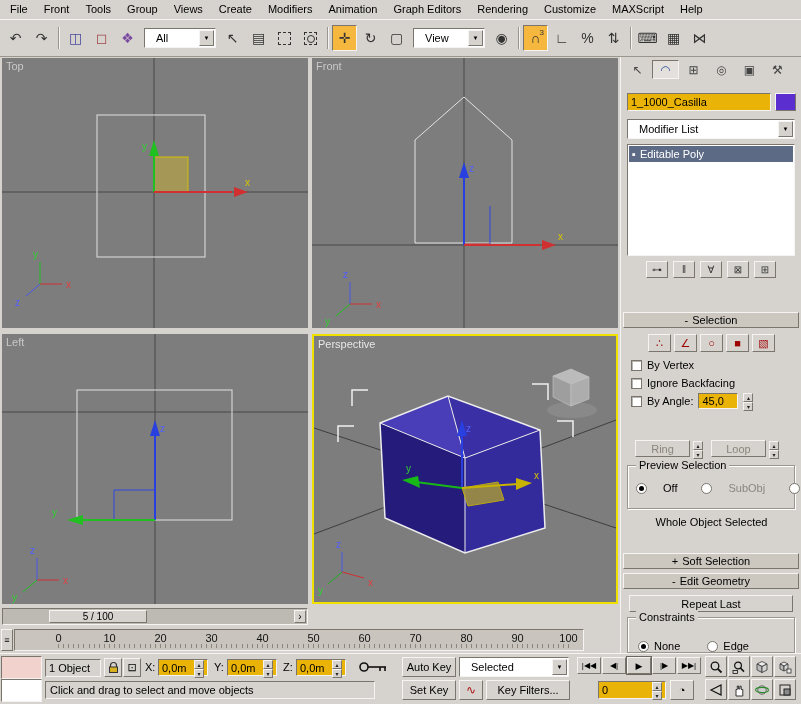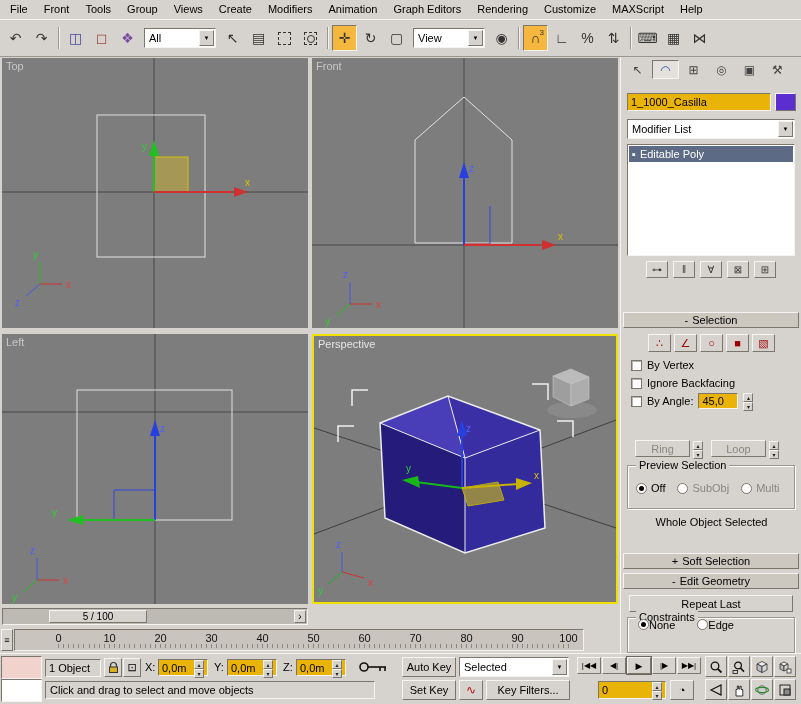--- a/index.html
+++ b/index.html
@@ -11,21 +11,21 @@
   
   .menubar{position:absolute;left:0;top:0;width:801px;height:19px;display:flex;align-items:center;padding-left:2px}
   .menu-item{padding:0 8px;line-height:19px;cursor:default}
   
   .toolbar{position:absolute;left:0;top:19px;width:801px;height:38px;border-top:1px solid #f5f4f2;border-bottom:1px solid #9a968e;display:flex;align-items:center;padding-left:3px;gap:1px;overflow:hidden}
   .tbtn{flex:0 0 25px;width:25px;height:26px;display:flex;align-items:center;justify-content:center;font-size:14px;color:#333;border:1px solid transparent;position:relative}
   .tool-active{background:var(--active-tool-bg);border:1px solid;border-color:#7a766e #f5f4f2 #f5f4f2 #7a766e}
   .tsep{flex:0 0 7px;height:26px;position:relative}
   .tsep::after{content:"";position:absolute;left:3px;top:2px;bottom:2px;width:1px;background:#9a968e;box-shadow:1px 0 0 #f5f4f2}
   .combo{height:20px;background:#fff;border:1px solid;border-color:#7a766e #f5f4f2 #f5f4f2 #7a766e;display:flex;align-items:center;margin:0 3px}
-  .combo-text{flex:1;padding:0 4px;white-space:nowrap;overflow:hidden}
+  .combo-text{flex:1;padding:0 11px;white-space:nowrap;overflow:hidden}
   .combo-arr{width:15px;height:16px;margin-right:1px;background:#d6d3ce;border:1px solid;border-color:#f5f4f2 #7a766e #7a766e #f5f4f2;font-size:6px;display:flex;align-items:center;justify-content:center;flex:0 0 15px}
   .dash-sq{width:13px;height:13px;border:1px dashed #333}
   .dash-sq.dot::after{content:"";display:block;width:6px;height:6px;border:1px solid #333;border-radius:50%;margin:2px auto}
   sup.snap3{font-size:8px;position:absolute;right:3px;top:2px}
   
   .viewports{position:absolute;left:0;top:57px;width:620px;height:571px}
   .vp{position:absolute;width:306px;height:270px;background:var(--viewport-bg)}
   .vp svg{display:block}
   .vp svg text{font:10px "Liberation Sans",sans-serif}
   .vp-label{position:absolute;left:4px;top:2px;color:#c8c8c8}
@@ -343,21 +343,21 @@
         </span>
       <span class="gbtn raised disabled" style="width:55px;margin-left:5px">Loop</span>
       <span class="spin" style="margin-left:0">
           <span>▴</span>
           <span>▾</span>
         </span>
     </div>
 
     <div class="groupbox" style="left:6px;top:408px;width:168px;height:44px">
       <span class="gb-legend">Preview Selection</span>
-      <div style="position:absolute;left:8px;top:16px;display:flex;align-items:center;gap:4px;width:156px">
+      <div style="position:absolute;left:8px;top:16px;display:flex;align-items:center;gap:16px;width:156px">
         <span class="radio sel"></span>
         <span>Off</span>
         <span class="radio" style="margin-left:8px"></span>
         <span class="disabled">SubObj</span>
         <span class="radio" style="margin-left:8px"></span>
         <span class="disabled">Multi</span>
       </div>
     </div>
 
     <div class="abs" style="left:0;top:459px;width:181px;text-align:center">Whole Object Selected</div>
@@ -368,21 +368,21 @@
     </div>
     <div class="rollout" style="top:516px">
       <span>-</span>
       <span>Edit Geometry</span>
     </div>
 
     <span class="gbtn raised abs" style="left:8px;top:538px;width:164px">Repeat Last</span>
 
     <div class="groupbox" style="left:6px;top:560px;width:168px;height:36px">
       <span class="gb-legend">Constraints</span>
-      <div style="position:absolute;left:10px;top:1px;display:flex;align-items:flex-start;width:150px">
+      <div style="position:absolute;left:10px;top:22px;display:flex;align-items:flex-end;gap:5px;width:150px">
         <span class="radio sel"></span>
         <span>None</span>
         <span class="radio" style="margin-left:22px"></span>
         <span>Edge</span>
       </div>
     </div>
   </div>
 
   <span class="tb-open raised abs">≡</span>
   <div class="ruler">

